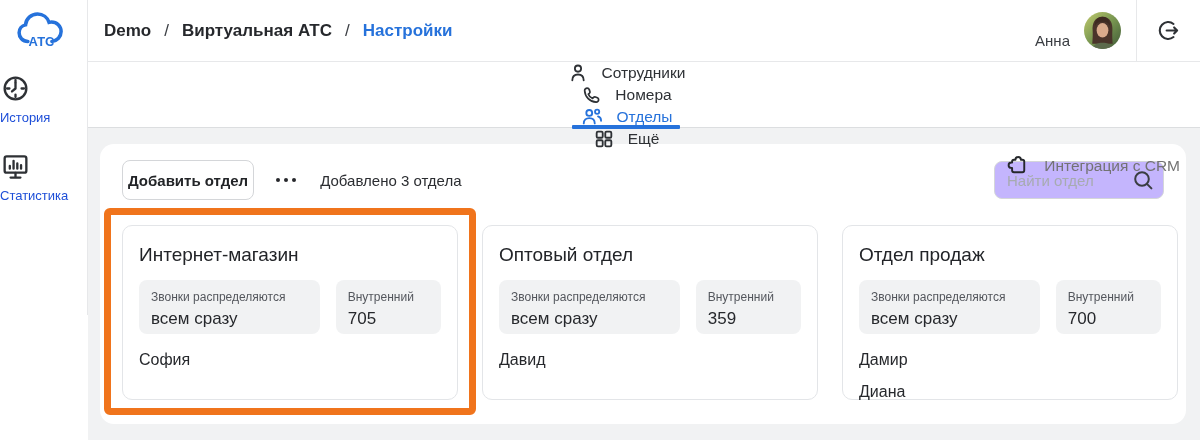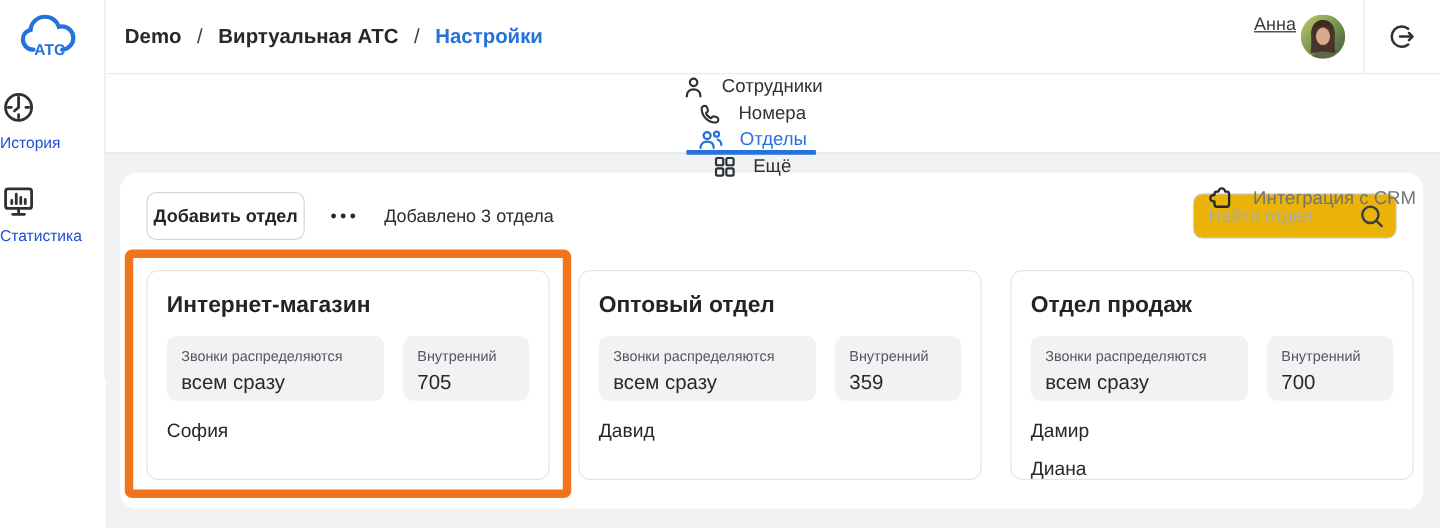--- a/index.html
+++ b/index.html
@@ -31,21 +31,21 @@
   .side-label{display:block;font-size:13px;margin-top:6px;color:#1d4ed8;}
   
   .header{
     position:absolute;left:88px;top:0;right:0;height:62px;background:#fff;
     border-bottom:1px solid var(--line);display:flex;align-items:center;padding-left:16px;z-index:2;
   }
   .breadcrumb{display:flex;align-items:center;gap:13px;font-size:17px;font-weight:700;color:#26282C;}
   .bc-item{cursor:pointer;}
   .bc-sep{font-weight:400;color:#3C3F44;}
   .bc-active{color:var(--accent);}
-  .user{margin-left:auto;display:flex;align-items:flex-start;gap:4px;text-decoration:underline;}
+  .user{margin-left:auto;display:flex;align-items:flex-end;gap:14px;}
   .user-name{font-size:15px;color:#3A3D42;}
   .avatar{width:37px;height:37px;border-radius:50%;overflow:hidden;display:block;cursor:pointer;line-height:0;}
   .logout{
     width:64px;align-self:stretch;border-left:1px solid var(--line);margin-left:15px;
     display:flex;align-items:center;justify-content:center;cursor:pointer;
   }
   
   .tabbar{
     position:absolute;left:88px;top:62px;right:0;height:66px;background:#fff;
     border-bottom:1px solid #DCDEE0;display:flex;align-items:center;
@@ -73,31 +73,31 @@
   .add-btn{
     height:40px;padding:0 5px;background:#fff;border:1px solid #D4D6D9;border-radius:8px;
     font-family:inherit;font-size:15px;font-weight:700;color:#232528;cursor:pointer;
   }
   .dots-btn{display:flex;gap:4px;margin-left:18px;padding:6px 4px;cursor:pointer;background:none;border:none;}
   .dots-btn i{width:4px;height:4px;border-radius:50%;background:#26282C;}
   .summary{margin-left:20px;font-size:15px;color:#2B2D31;}
   .search{position:relative;margin-left:auto;}
   .search input{
     width:170px;height:38px;border:1px solid #D4D6D9;border-radius:8px;
-    padding:0 38px 0 12px;font-family:inherit;font-size:15px;color:#26282C;outline:none;background:#eab308;
+    padding:0 38px 0 12px;font-family:inherit;font-size:15px;color:#26282C;outline:none;background:#c4b5fd;
   }
   .search input::placeholder{color:var(--placeholder);}
   .search .s-icon{position:absolute;right:9px;top:7px;line-height:0;cursor:pointer;}
   
   .cards{position:absolute;left:22px;top:81px;display:flex;gap:24px;}
   .card{
     width:336px;height:175px;background:#fff;border:1px solid var(--border);
     border-radius:10px;padding:16px;cursor:pointer;
   }
-  .card-title{margin:2px 0 14px;font-size:19px;font-weight:700;color:#222428;}
+  .card-title{margin:2px 0 14px;font-size:19px;font-weight:400;color:#222428;}
   .pills{display:flex;gap:16px;}
   .pill{background:#F1F2F3;border-radius:8px;padding:10px 12px;height:54px;width:108px;}
   .pill-wide{width:186px;}
   .pill-label{font-size:12px;color:var(--text-mid);}
   .pill-value{font-size:17px;color:#26282C;margin-top:5px;}
   .members{margin-top:10px;}
   .member{font-size:16px;color:#26282C;line-height:32px;}
   
   .highlight-box{
     position:absolute;left:16px;top:80px;width:372px;height:207px;

